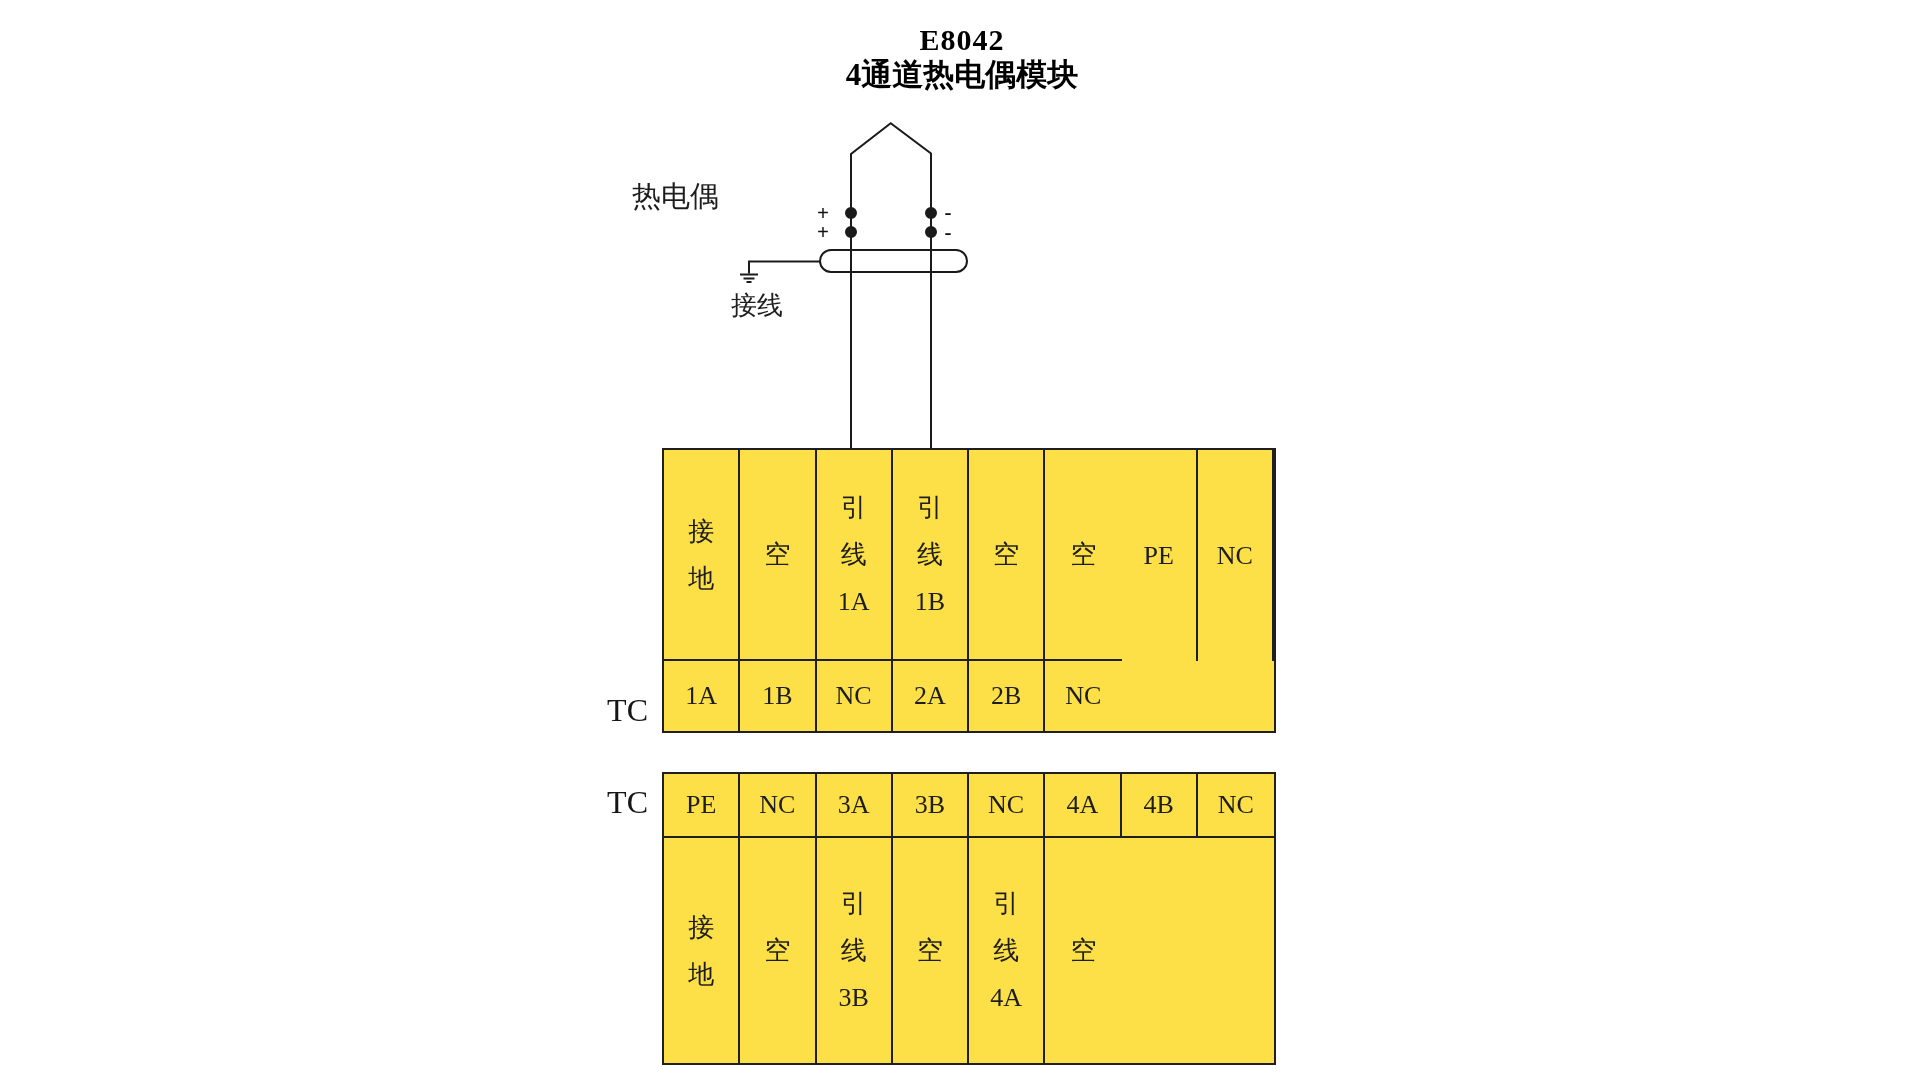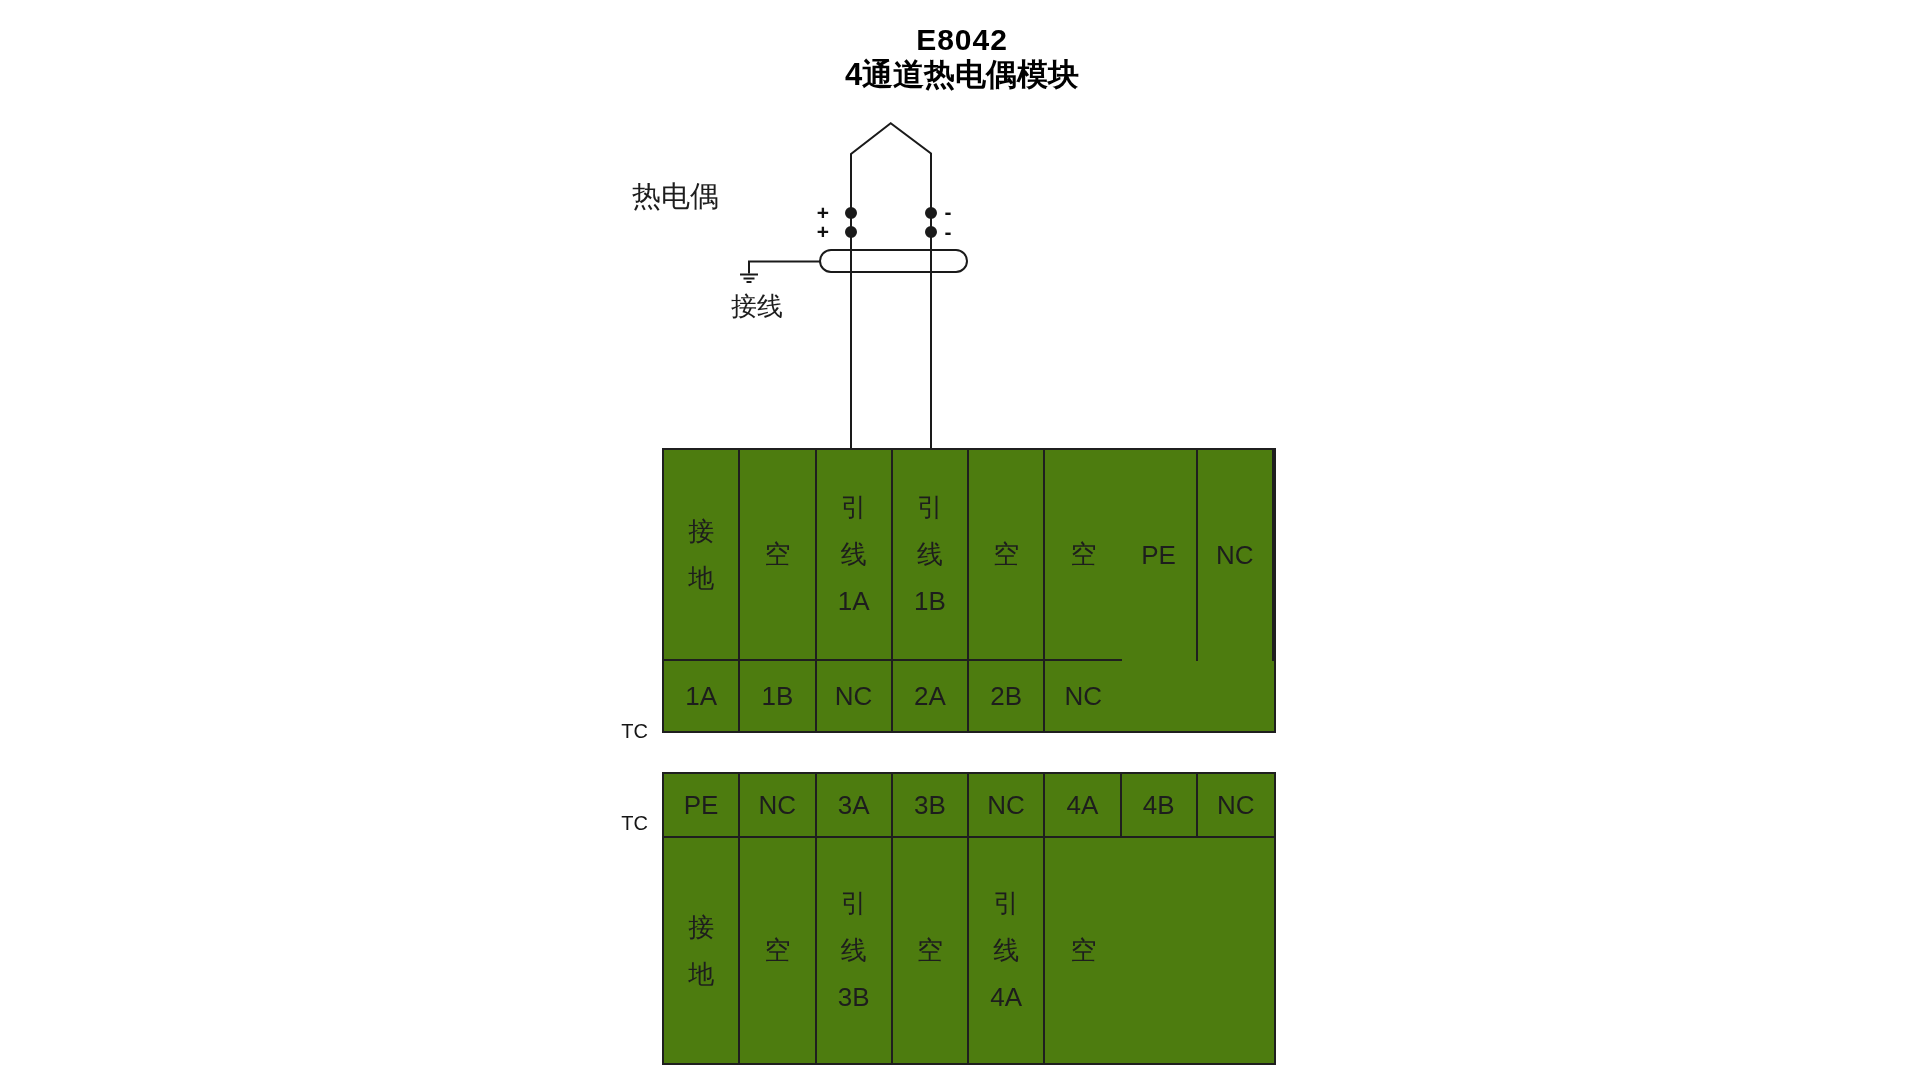--- a/index.html
+++ b/index.html
@@ -1,51 +1,51 @@
 <!DOCTYPE html>
 <html><head>
 <meta charset="utf-8">
 <style>
   html,body { margin:0; padding:0; background:#fff; }
   #screen {
     position:relative; width:1920px; height:1080px;
     background:#ffffff; overflow:hidden;
-    font-family:Liberation Sans, sans-serif;
+    font-family:Liberation Serif, serif;
     color:#1d1d1d;
   }
 
   
   .title-block { position:absolute; left:0; top:22px; width:1924px; text-align:center; color:#000; }
   .title-line1 { font-size:30px; font-weight:700; line-height:36px; letter-spacing:1px; }
   .title-line2 { font-size:31px; font-weight:700; line-height:34px; }
 
   
   .lbl { position:absolute; white-space:nowrap; }
   .lbl-thermocouple { left:632px; top:180px; font-size:29px; line-height:32px; }
   .lbl-ground      { left:719px; top:292px; font-size:26px; line-height:28px;margin-left:12px; }
 
   .pm { position:absolute; width:22px; text-align:center; font-size:21px; line-height:20px; font-weight:600; color:#111; }
   .pm-plus-1  { left:812px; top:203px; }
   .pm-plus-2  { left:812px; top:222px; }
   .pm-minus-1 { left:937px; top:202px; }
   .pm-minus-2 { left:937px; top:222px; }
 
-  .tc { position:absolute; width:50px; text-align:right; font-size:20px; line-height:30px; font-weight:500; color:#161616;margin-top:21px; }
+  .tc { position:absolute; width:50px; text-align:right; font-size:32px; line-height:30px; font-weight:500; color:#161616; }
   .tc-top    { left:598px; top:695px; }
   .tc-bottom { left:598px; top:787px; }
 
   
   .art { position:absolute; left:0; top:0; }
 
   
   .term-table {
     position:absolute; left:662px; width:614px;
     display:grid; grid-template-columns:repeat(8, 1fr);
     border:2px solid #1f1f1f; box-sizing:border-box;
-    background:#4d7c0f;
+    background:#fde047;
   }
   .term-table-top    { top:448px; height:285px; grid-template-rows:211px 1fr; }
   .term-table-bottom { top:772px; height:293px; grid-template-rows:64px 1fr; }
 
   .cell {
     display:flex; align-items:center; justify-content:center;
     box-sizing:border-box; font-size:26px; color:#1d1d1d;
   }
   .cell.br { border-right:2px solid #1f1f1f; }
   .cell.bb { border-bottom:2px solid #1f1f1f; }

